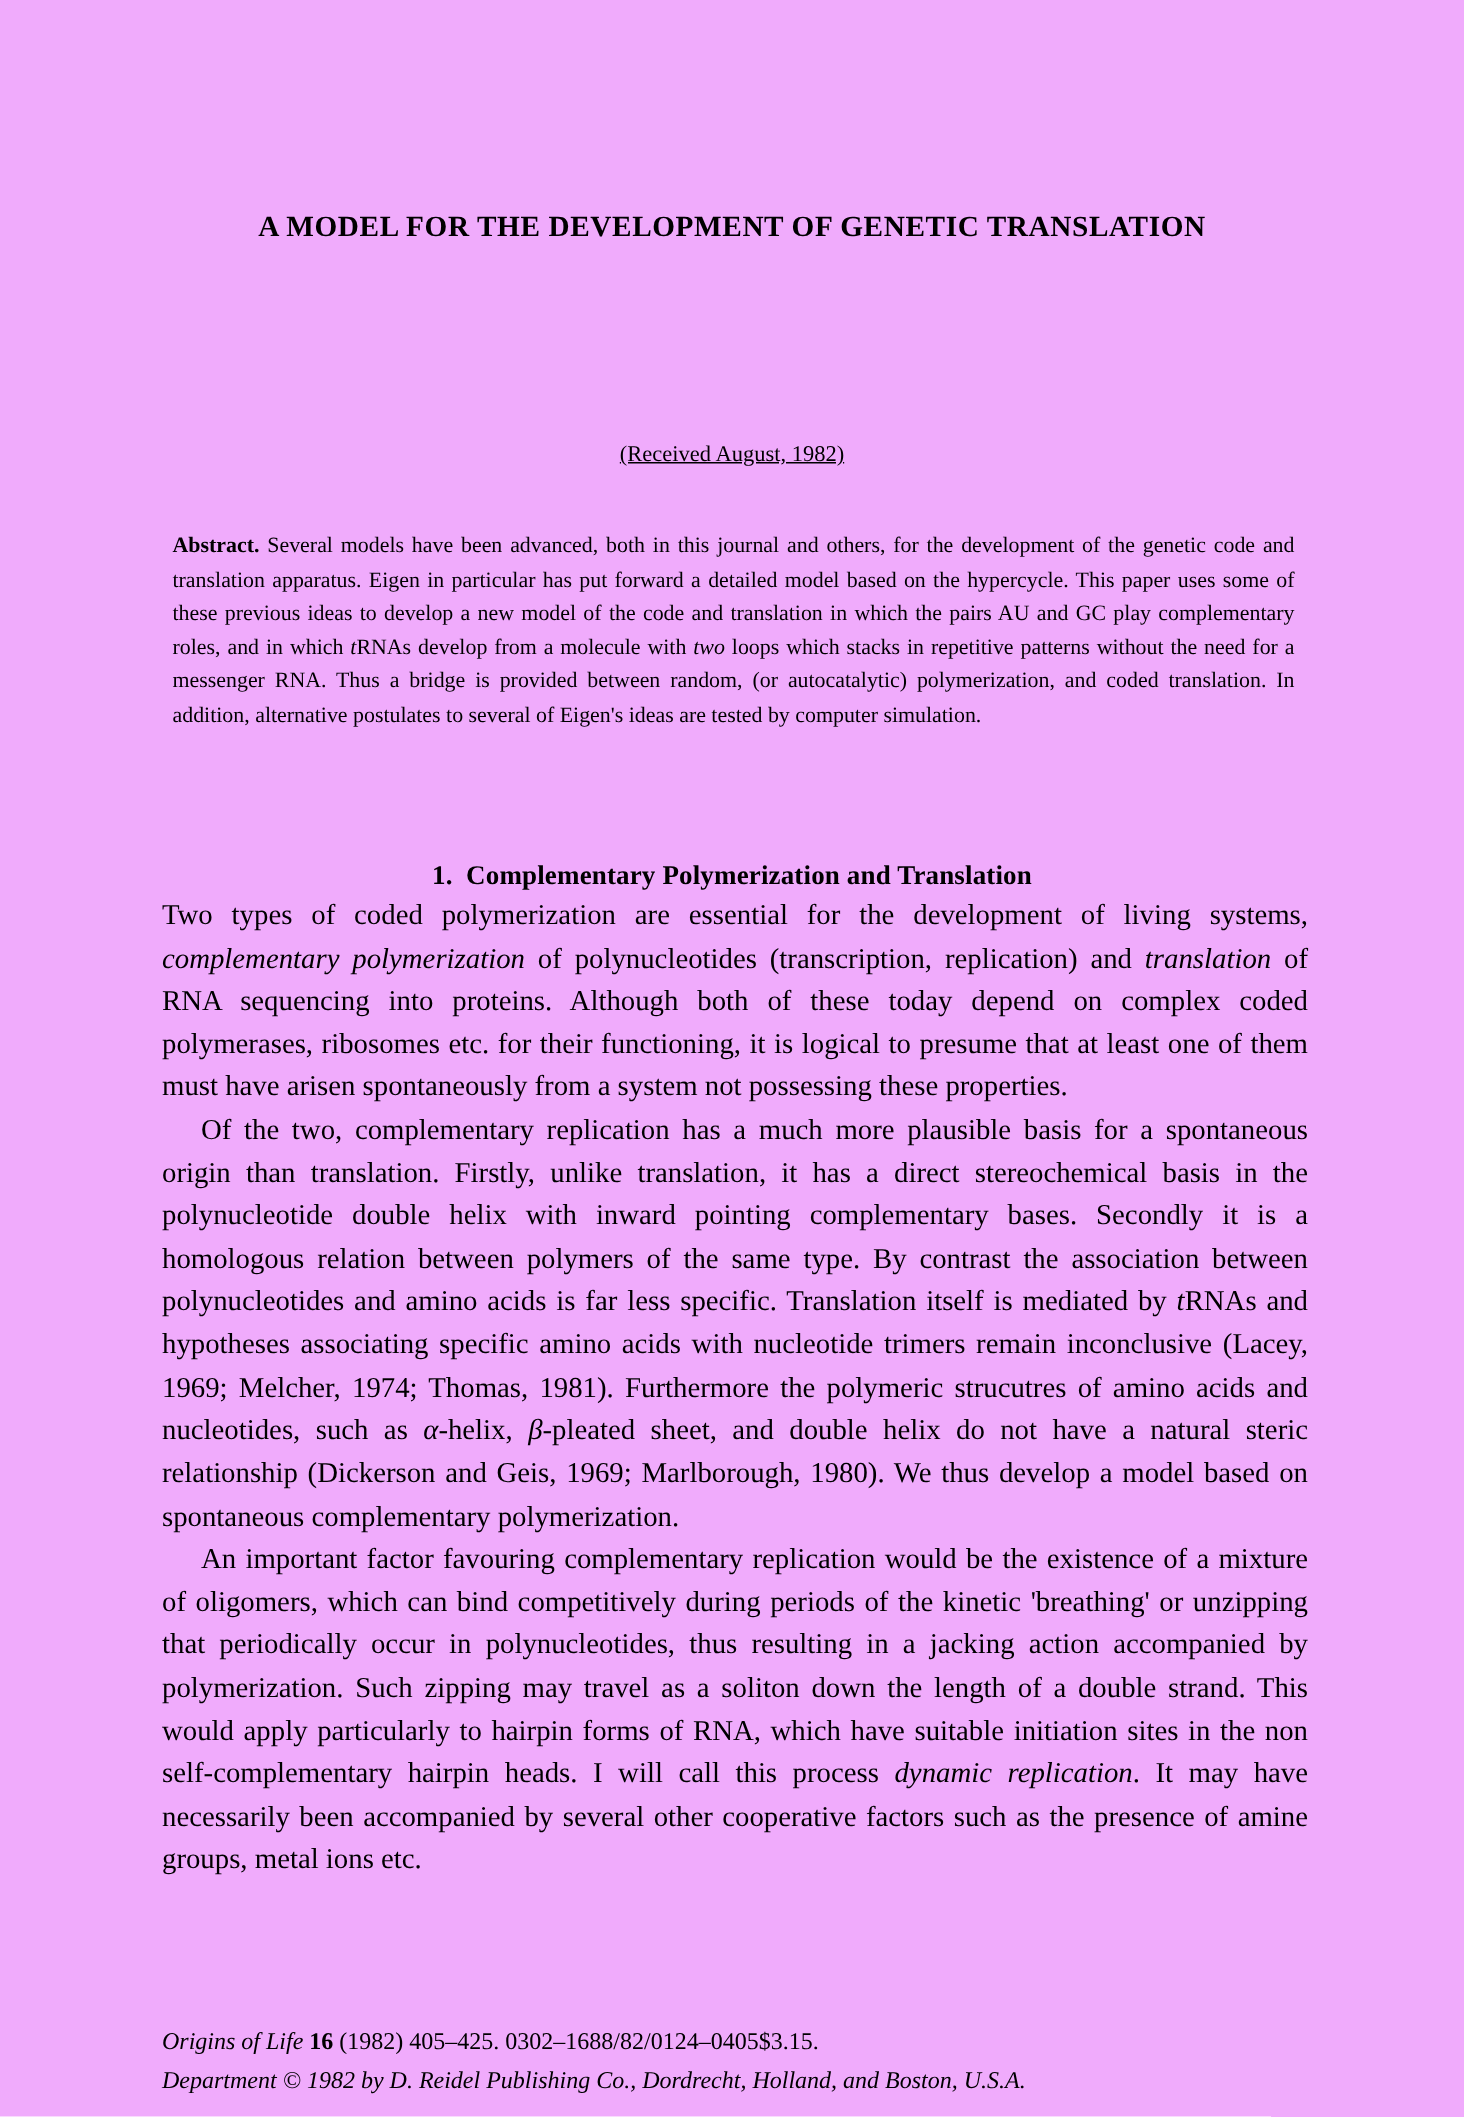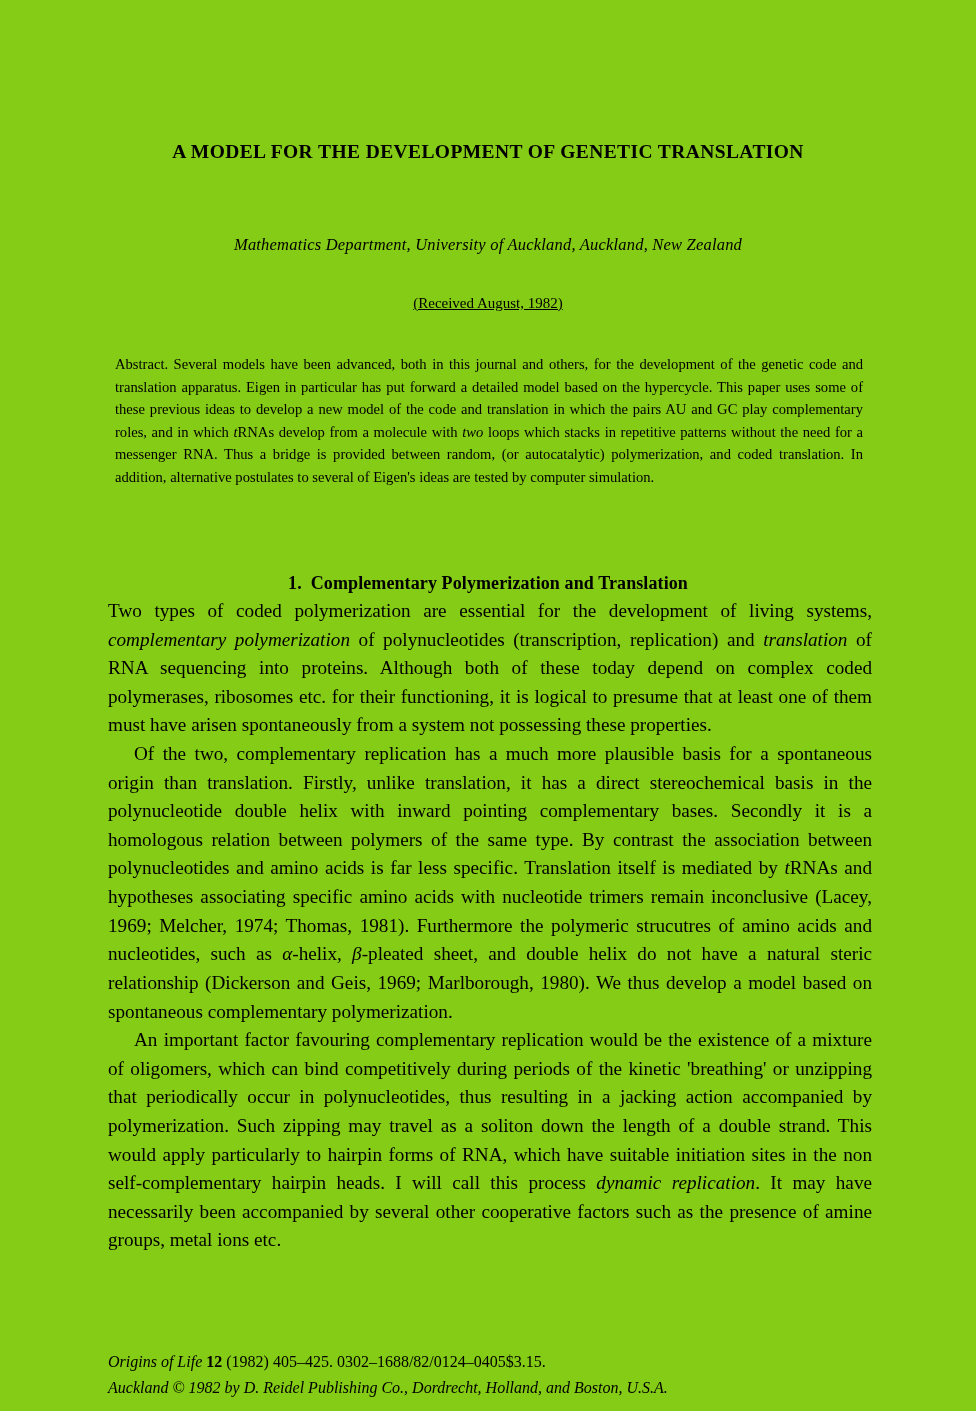--- a/index.html
+++ b/index.html
@@ -4,21 +4,21 @@
 <style>
   html, body {
     margin: 0;
     padding: 0;
     background: #ffffff;
   }
   .page {
     position: relative;
     width: 976px;
     height: 1411px;
-    background: #84cc16;
+    background: #f0abfc;
     font-family: "Liberation Serif", "DejaVu Serif", serif;
     color: #000000;
     overflow: hidden;
   }
 
   
   .title {
     position: absolute;
     left: 108px;
     top: 140px;
@@ -62,21 +62,21 @@
   .abstract {
     position: absolute;
     left: 115px;
     top: 353px;
     width: 748px;
     font-size: 14.6px;
     line-height: 1.545;
     text-align: justify;
     text-justify: inter-word;
   }
-  .abstract b { font-weight: normal; }
+  .abstract b { font-weight: bold; }
   .abstract i { font-style: italic; }
 
   
   .section-heading {
     position: absolute;
     left: 108px;
     top: 545px;
     width: 760px;
     text-align: center;
     font-size: 18px;
@@ -120,38 +120,37 @@
   .footer b { font-weight: bold; }
 </style>
 </head>
 <body>
 
 <div class="page">
 
   <div class="title">A MODEL FOR THE DEVELOPMENT OF GENETIC TRANSLATION</div>
 
 
-  <div class="affiliation">Mathematics Department, University of Auckland, Auckland, New Zealand</div>
 
   <div class="received">(Received August, 1982)</div>
 
   <div class="abstract">
     <b>Abstract.</b><span> Several models have been advanced, both in this journal and others, for the development of the genetic code and translation apparatus. Eigen in particular has put forward a detailed model based on the hypercycle. This paper uses some of these previous ideas to develop a new model of the code and translation in which the pairs AU and GC play complementary roles, and in which </span><i>t</i><span>RNAs develop from a molecule with </span><i>two</i><span> loops which stacks in repetitive patterns without the need for a messenger RNA. Thus a bridge is provided between random, (or autocatalytic) polymerization, and coded translation. In addition, alternative postulates to several of Eigen's ideas are tested by computer simulation.</span>
   </div>
 
   <div class="section-heading">
     <span class="num">1.</span><span>Complementary Polymerization and Translation</span>
   </div>
 
   <div class="body">
     <p><span>Two types of coded polymerization are essential for the development of living systems, </span><i>complementary polymerization</i><span> of polynucleotides (transcription, replication) and </span><i>translation</i><span> of RNA sequencing into proteins. Although both of these today depend on complex coded polymerases, ribosomes etc. for their functioning, it is logical to presume that at least one of them must have arisen spontaneously from a system not possessing these properties.</span></p>
 
     <p class="indent"><span>Of the two, complementary replication has a much more plausible basis for a spontaneous origin than translation. Firstly, unlike translation, it has a direct stereochemical basis in the polynucleotide double helix with inward pointing complementary bases. Secondly it is a homologous relation between polymers of the same type. By contrast the association between polynucleotides and amino acids is far less specific. Translation itself is mediated by </span><i>t</i><span>RNAs and hypotheses associating specific amino acids with nucleotide trimers remain inconclusive (Lacey, 1969; Melcher, 1974; Thomas, 1981). Furthermore the polymeric strucutres of amino acids and nucleotides, such as </span><i>α</i><span>-helix, </span><i>β</i><span>-pleated sheet, and double helix do not have a natural steric relationship (Dickerson and Geis, 1969; Marlborough, 1980). We thus develop a model based on spontaneous complementary polymerization.</span></p>
 
     <p class="indent"><span>An important factor favouring complementary replication would be the existence of a mixture of oligomers, which can bind competitively during periods of the kinetic 'breathing' or unzipping that periodically occur in polynucleotides, thus resulting in a jacking action accompanied by polymerization. Such zipping may travel as a soliton down the length of a double strand. This would apply particularly to hairpin forms of RNA, which have suitable initiation sites in the non self-complementary hairpin heads. I will call this process </span><i>dynamic replication</i><span>. It may have necessarily been accompanied by several other cooperative factors such as the presence of amine groups, metal ions etc.</span></p>
   </div>
 
   <div class="footer">
-    <div class="line"><i>Origins of Life</i> <b>12</b><span> (1982) 405–425. 0302–1688/82/0124–0405$3.15.</span></div>
-    <div class="line"><i>Auckland</i><i> © 1982 by D. Reidel Publishing Co., Dordrecht, Holland, and Boston, U.S.A.</i></div>
+    <div class="line"><i>Origins of Life</i> <b>16</b><span> (1982) 405–425. 0302–1688/82/0124–0405$3.15.</span></div>
+    <div class="line"><i>Department</i><i> © 1982 by D. Reidel Publishing Co., Dordrecht, Holland, and Boston, U.S.A.</i></div>
   </div>
 
 </div>
 
 </body></html>

